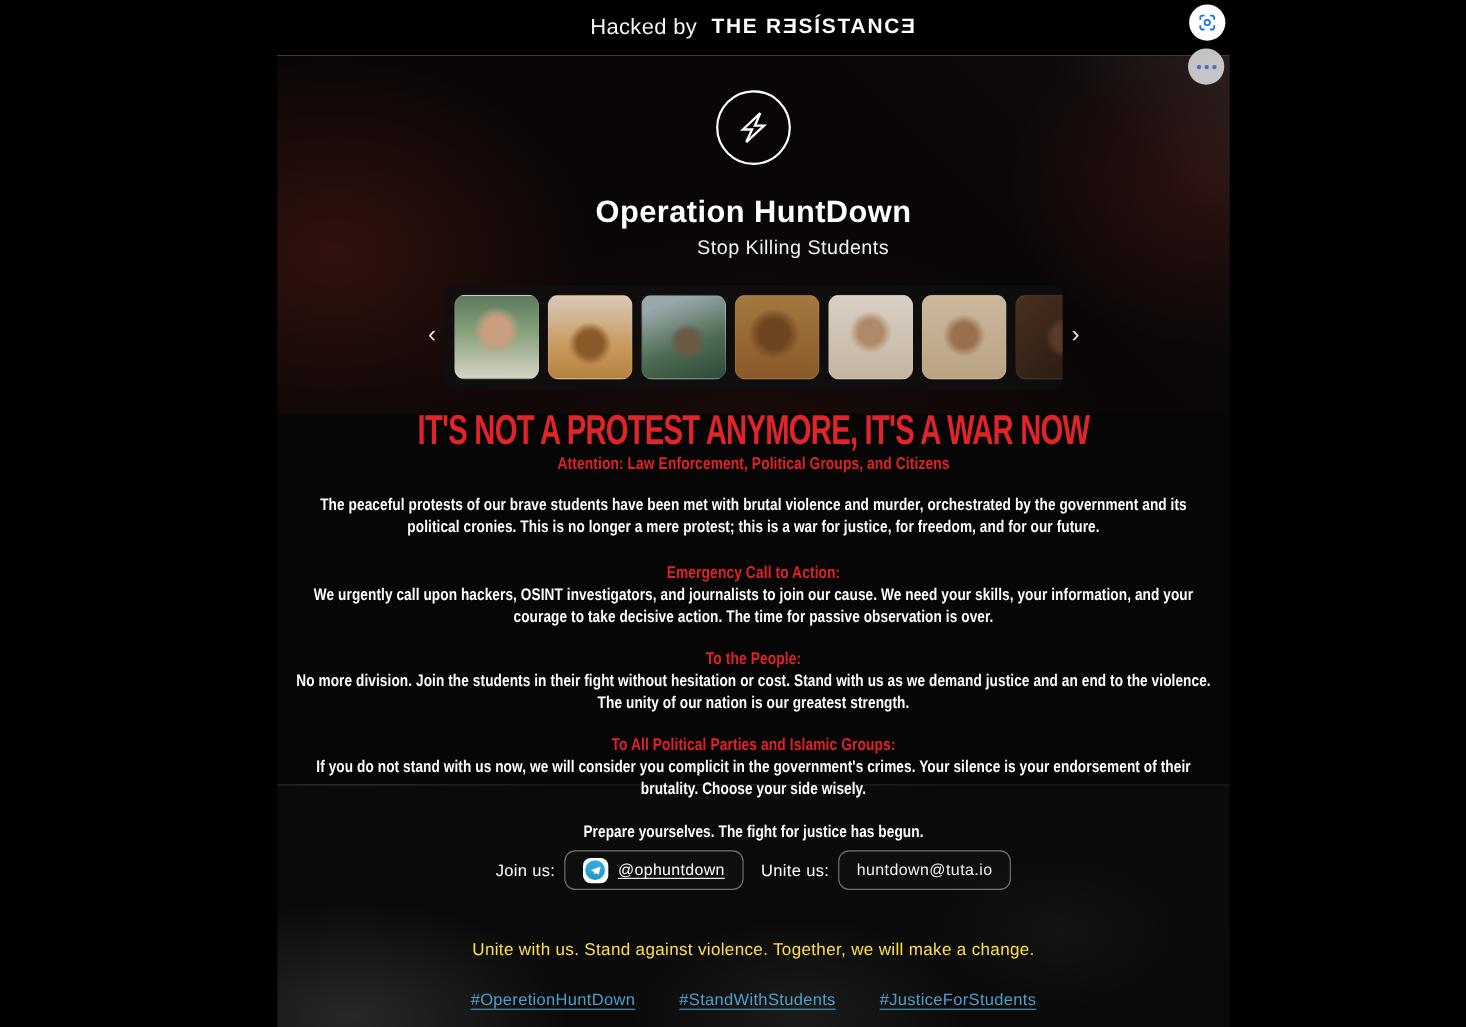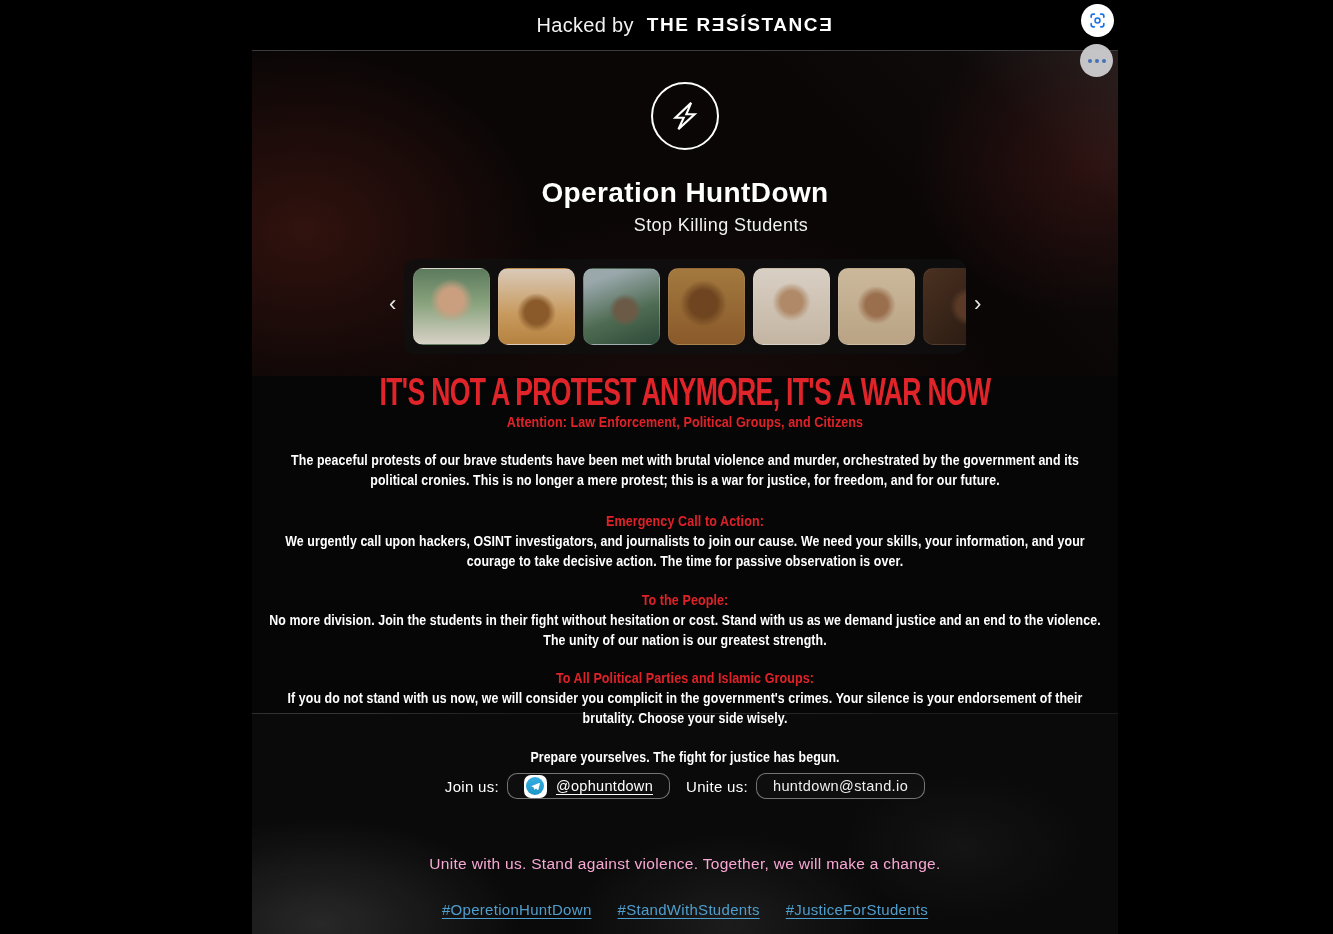--- a/index.html
+++ b/index.html
@@ -96,37 +96,37 @@
   .t-people-b { top: 559px; }
   .t-parties-h { top: 618px; }
   .t-parties-b { top: 637px; }
   .t-closing { top: 696px; }
 
   
   .contact-row { position: absolute; left: 0; top: 722px; width: 100%;
     display: flex; justify-content: center; gap: 16px; z-index: 2; }
   .contact-group { display: flex; flex-direction: row; align-items: center; gap: 8px; }
   .contact-label { color: #ffffff; font-size: 15px; font-weight: 500; letter-spacing: 0.3px; }
-  .contact-btn { height: 26px; min-width: 137px; padding: 0 16px; border: 1px solid rgba(200,200,200,0.55);
+  .contact-btn { height: 36px; min-width: 137px; padding: 0 16px; border: 1px solid rgba(200,200,200,0.55);
     border-radius: 10px; background: rgba(255,255,255,0.02); display: flex; align-items: center;
     justify-content: center; gap: 9px; cursor: pointer; }
   .tg-app { width: 23px; height: 23px; background: #ffffff; border-radius: 7px;
     display: flex; align-items: center; justify-content: center; }
   .tg-circle { width: 18px; height: 18px; border-radius: 50%;
     background: linear-gradient(180deg, #37aee2 0%, #1e96c8 100%);
     display: flex; align-items: center; justify-content: center; }
   .tg-handle { color: #ffffff; font-size: 14.5px; font-weight: 500;
     text-decoration: underline; text-underline-offset: 3px; letter-spacing: 0.3px; }
   .mail-text { color: #f0f0f0; font-size: 14.5px; font-weight: 400; letter-spacing: 0.4px; }
 
   
   .unity { position: absolute; left: 0; top: 804px; width: 100%; text-align: center;
-    color: #f9a8d4; font-size: 15.5px; font-weight: 400; letter-spacing: 0.3px; z-index: 2; }
+    color: #fde047; font-size: 15.5px; font-weight: 400; letter-spacing: 0.3px; z-index: 2; }
   .hashtags { position: absolute; left: 0; top: 850px; width: 100%;
-    display: flex; justify-content: center; gap: 26px; z-index: 2; }
+    display: flex; justify-content: center; gap: 40px; z-index: 2; }
   .hashtag { color: #4f9fce; font-size: 15px; font-weight: 500; text-decoration: underline;
     text-underline-offset: 3px; letter-spacing: 0.3px; cursor: pointer; }
 </style>
 </head>
 <body>
 
 <div class="stage">
 
   <div class="topbar">
     <div class="topbar-inner">
@@ -205,21 +205,21 @@
                 <path fill="#ffffff" d="M20 4.5 L3.6 10.8 c-.9.35-.88 1.1.05 1.4 l4.1 1.28 1.6 4.9 c.22.62.85.75 1.3.28 l2.1-2.2 4.2 3.1 c.55.4 1.15.12 1.3-.55 L21.6 5.6 c.2-.9-.65-1.45-1.6-1.1 Z"></path>
               </svg>
             </span>
           </span>
           <span class="tg-handle">@ophuntdown</span>
         </div>
       </div>
       <div class="contact-group">
         <div class="contact-label">Unite us:</div>
         <div class="contact-btn">
-          <span class="mail-text">huntdown@stand.io</span>
+          <span class="mail-text">huntdown@tuta.io</span>
         </div>
       </div>
     </div>
 
     <div class="unity">Unite with us. Stand against violence. Together, we will make a change.</div>
     <div class="hashtags">
       <span class="hashtag">#OperetionHuntDown</span>
       <span class="hashtag">#StandWithStudents</span>
       <span class="hashtag">#JusticeForStudents</span>
     </div>

